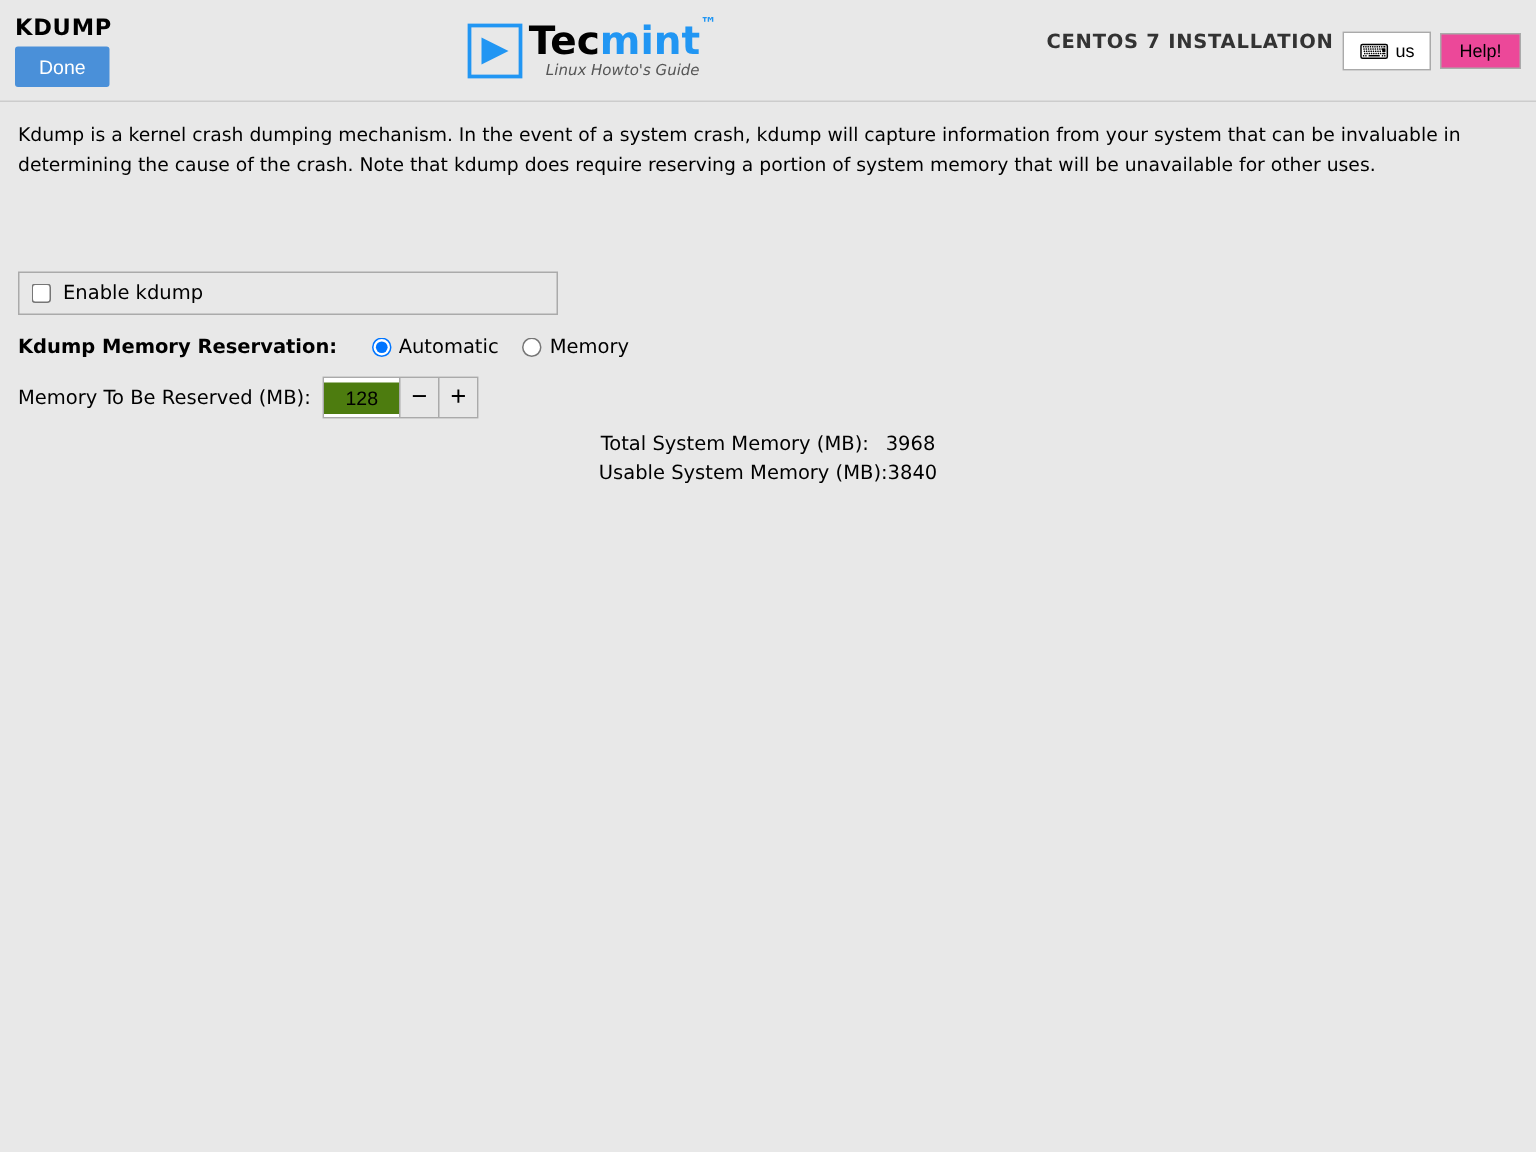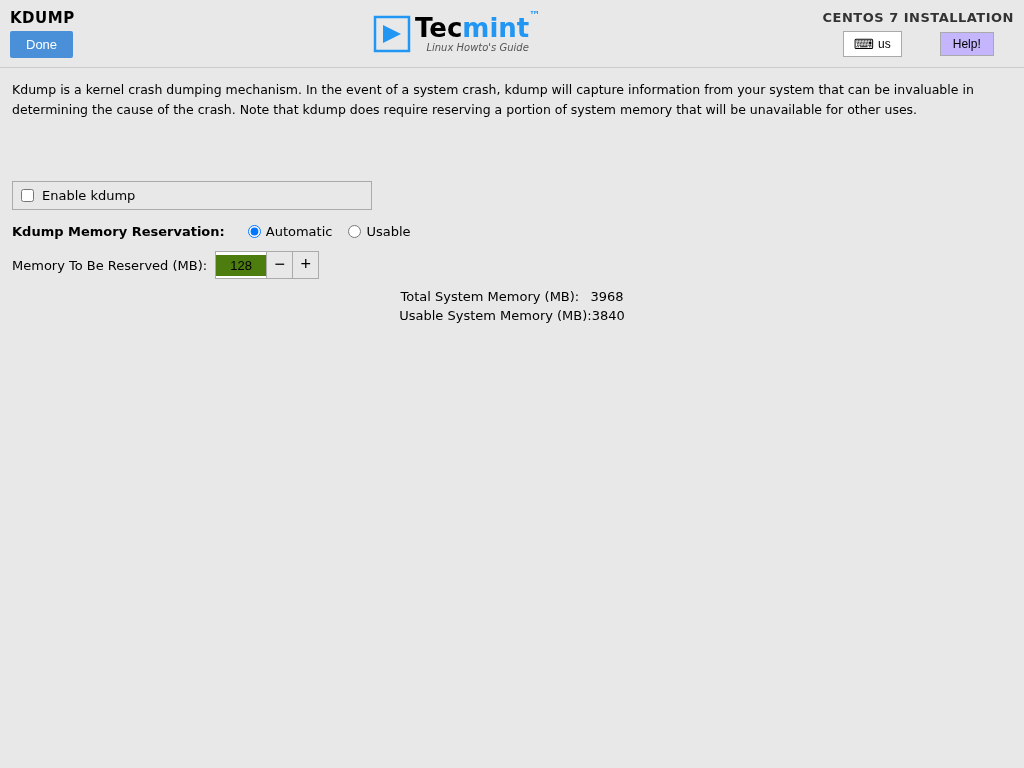--- a/index.html
+++ b/index.html
@@ -55,22 +55,22 @@
     }
 
     .header-center {
       display: flex;
       flex-direction: column;
       align-items: center;
     }
 
     .header-right {
       display: flex;
-      flex-direction: column;
-      align-items: center;
+      flex-direction: row;
+      align-items: flex-start;
       gap: 6px;
     }
 
     .centos-title {
       font-size: 13px;
       font-weight: bold;
       color: #333;
       letter-spacing: 0.5px;
     }
 
@@ -85,26 +85,25 @@
       border: 1px solid #aaa;
       padding: 4px 10px;
       font-size: 12px;
       cursor: pointer;
       display: flex;
       align-items: center;
       gap: 4px;
     }
 
     .help-button {
-      background-color: #c4b5fd;
+      background-color: #ec4899;
       border: 1px solid #aaa;
       padding: 4px 12px;
       font-size: 12px;
       cursor: pointer;
-      margin-left: 32px;
     }
 
     
     .main-content {
       padding: 12px 12px;
     }
 
     .description-text {
       font-size: 12.5px;
       line-height: 1.6;
@@ -281,21 +280,21 @@
   
   <div class="reservation-row">
     <span class="reservation-label">Kdump Memory Reservation:</span>
     <div class="radio-group">
       <label class="radio-option">
         <input type="radio" name="reservation" value="automatic" checked="" style="">
         <span>Automatic</span>
       </label>
       <label class="radio-option">
         <input type="radio" name="reservation" value="manual" style="">
-        <span>Usable</span>
+        <span>Memory</span>
       </label>
     </div>
   </div>
 
   
   <div class="memory-reserved-row">
     <span class="memory-reserved-label">Memory To Be Reserved (MB):</span>
     <div class="memory-input-group">
       <input type="text" class="memory-input" value="128" style="">
       <button class="stepper-btn" style="font-size:18px; padding-bottom:2px;">−</button>

